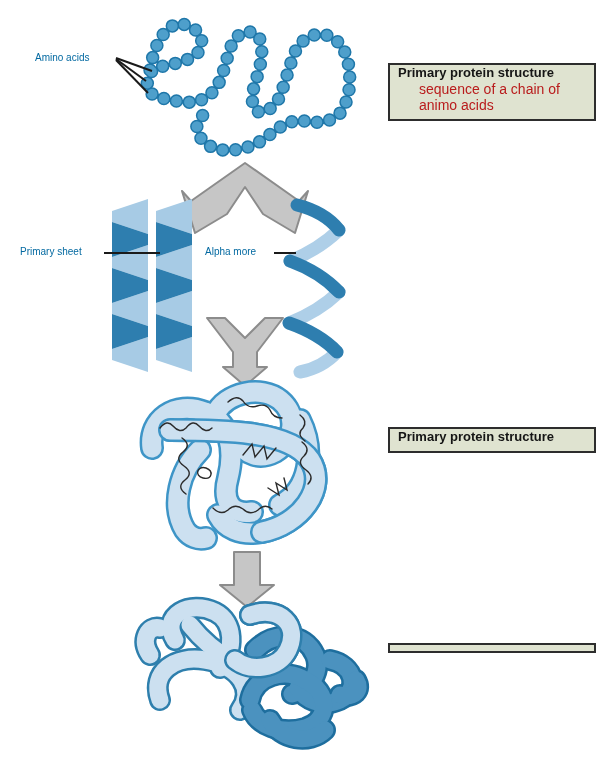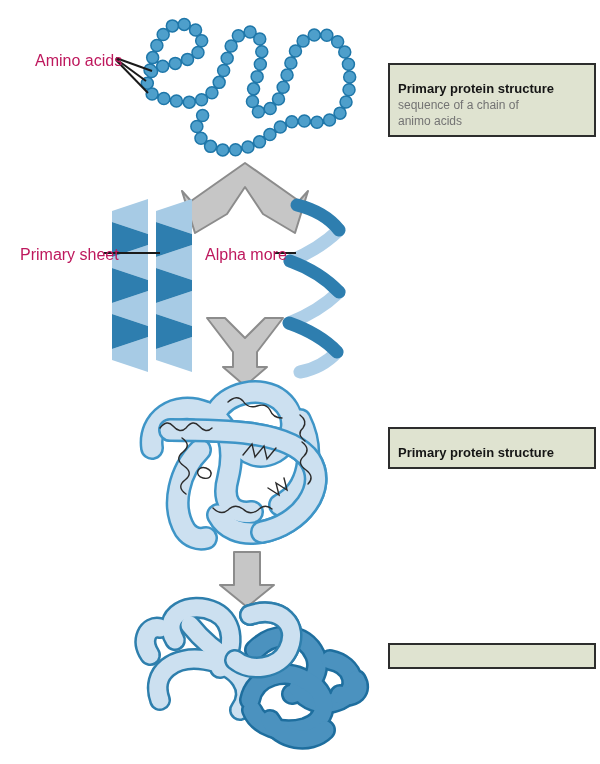--- a/index.html
+++ b/index.html
@@ -2,29 +2,29 @@
 <html><head>
 <meta charset="utf-8">
 <style>
   html,body{margin:0;padding:0;background:#ffffff;}
   .canvas{
     position:relative;width:600px;height:764px;background:#ffffff;overflow:hidden;
     font-family:"Liberation Sans",sans-serif;
   }
   svg.art{position:absolute;left:0;top:0;}
   .label{
-    position:absolute;font-size:16px;color:#be185d;white-space:nowrap;
+    position:absolute;font-size:10px;color:#0369a1;white-space:nowrap;
   }
   .callout{
     position:absolute;left:388px;width:189px;
     background:#dfe3d0;border:2px solid #2d2d2d;
-    padding:16px 7px 6px 8px;
+    padding:0 7px 6px 8px;
   }
   .callout-title{font-weight:bold;font-size:13px;line-height:16px;color:#151515;}
-  .callout-body{font-size:12px;line-height:16px;color:#737373;white-space:pre-line;}
+  .callout-body{font-size:14px;line-height:16px;color:#b91c1c;white-space:pre-line;margin-left:21px;}
 </style>
 </head>
 <body>
 
 <div class="canvas">
 
   <svg class="art" width="600" height="764" viewBox="0 0 600 764">
 
     <g fill="none" stroke-linecap="round">
       <path stroke-width="13.5" stroke-dasharray="0 12.7" d="M150,70 C153,52 160,30 178,23 C196,26 206,36 200,50 C192,62 170,64 156,68

